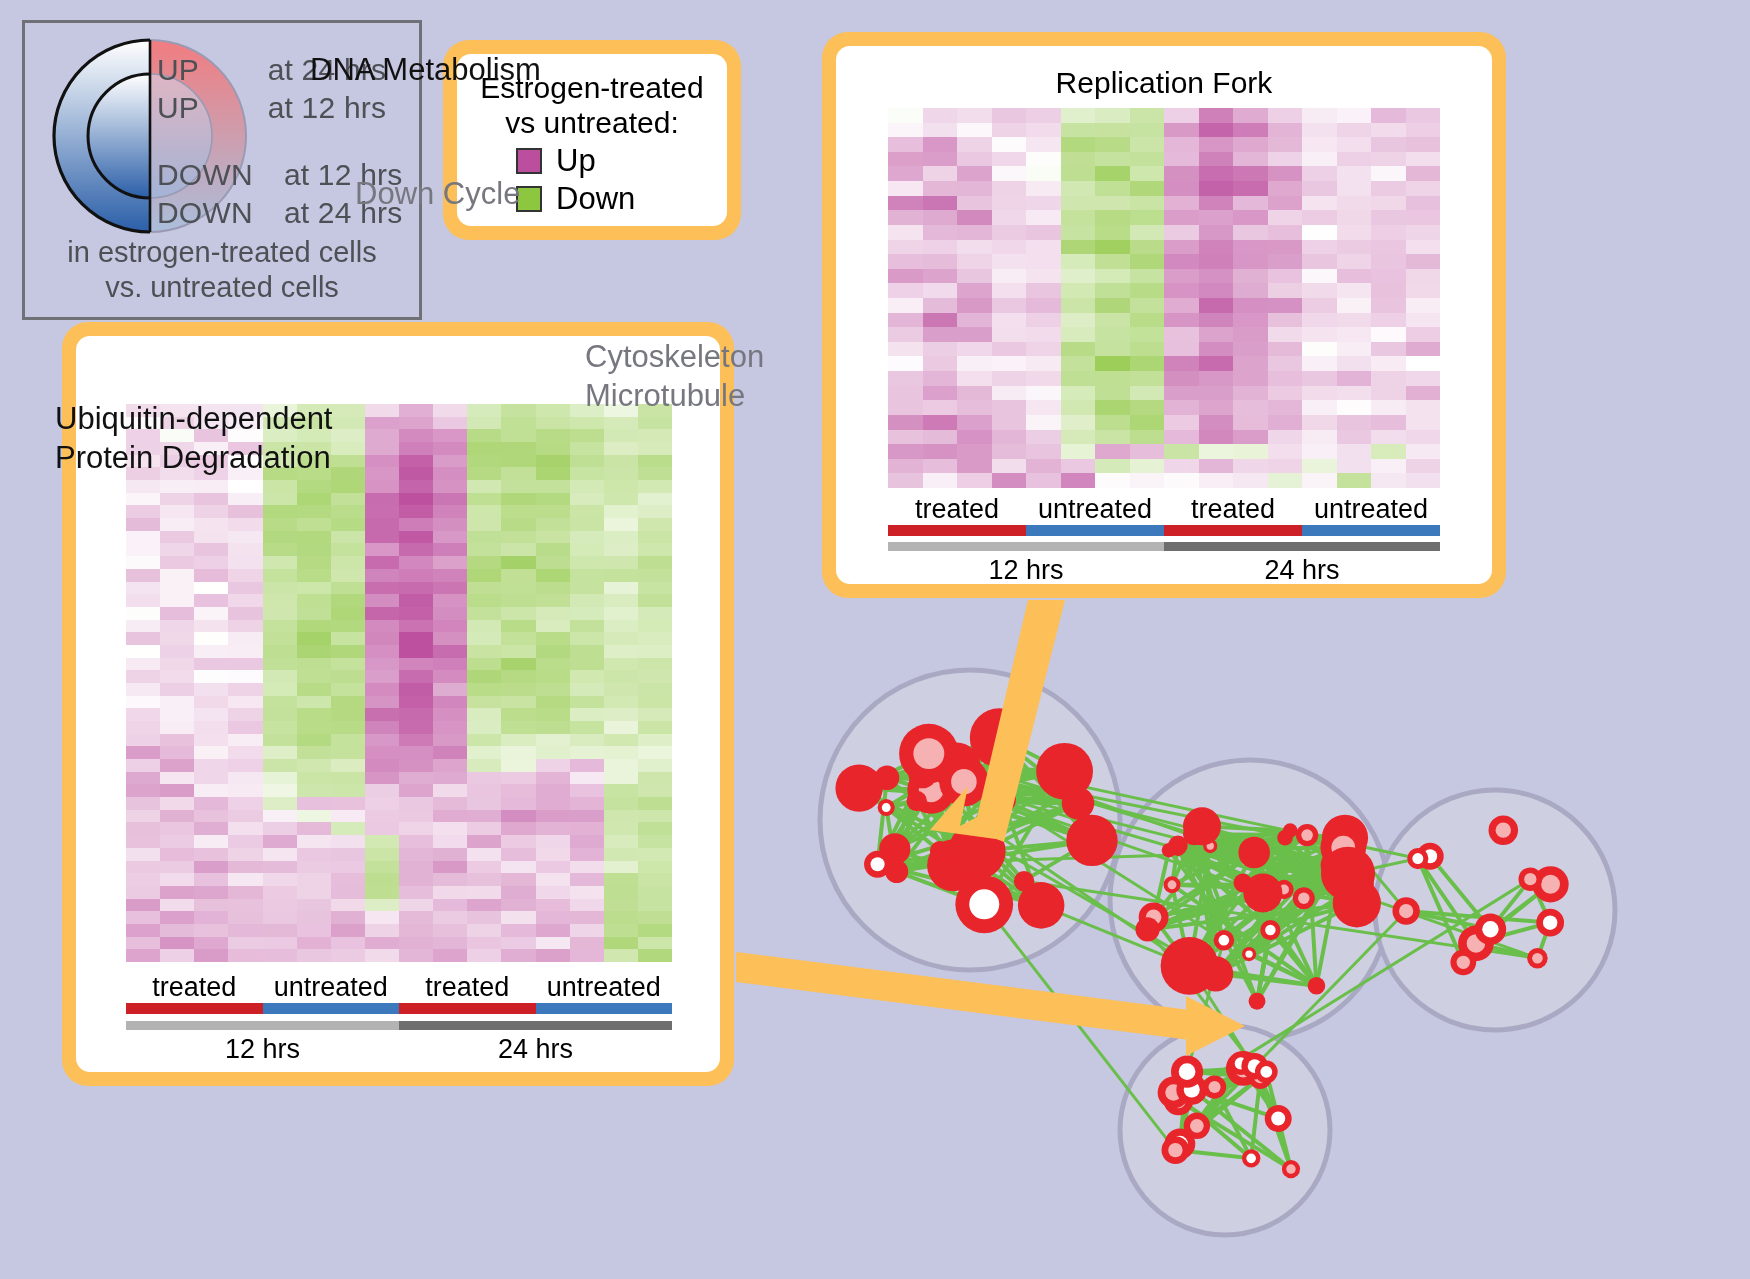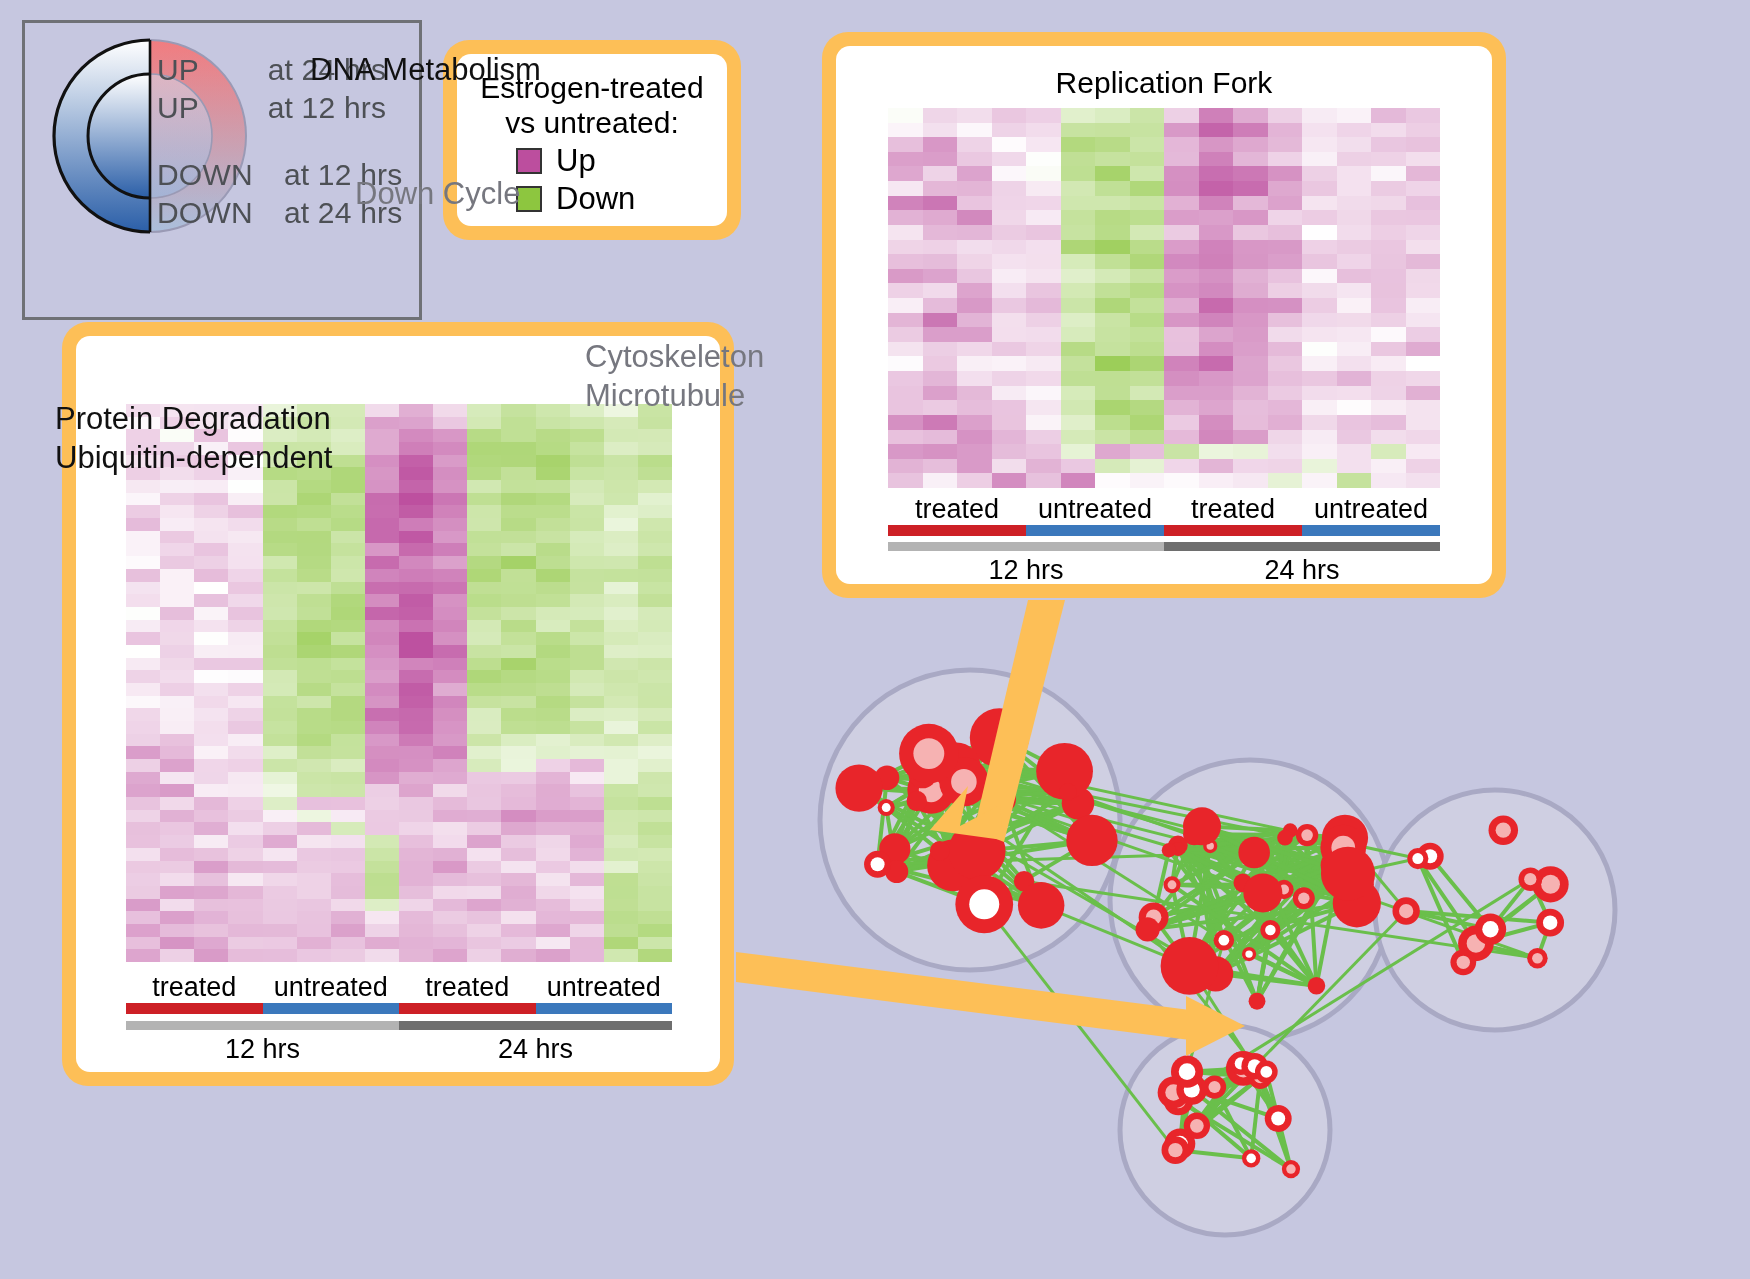--- a/index.html
+++ b/index.html
@@ -138,20 +138,24 @@
       <span>DOWN</span>
       <span style="display:inline-block;width:14px;"></span>
       <span>at 12 hrs</span>
     </div>
     <div class="key-row" style="left:132px;top:173px;">
       <span>DOWN</span>
       <span style="display:inline-block;width:14px;"></span>
       <span>at 24 hrs</span>
     </div>
 
+    <div id="keycaption">
+      <div>in estrogen-treated cells</div>
+      <div>vs. untreated cells</div>
+    </div>
   </div>
 
   <div class="panel" id="legendpanel">
     <div class="panel-inner">
       <div class="lp-title">
         <div>Estrogen-treated</div>
         <div>vs untreated:</div>
       </div>
       <div class="lp-item">
         <span class="sw" id="sw-up" style="background: rgb(188, 78, 158);"></span>
@@ -1796,17 +1800,17 @@
     <polygon points="1186,996 1245,1026 1186,1056" fill="#fdbf57"></polygon>
   </svg>
 
   <div class="netlabel" id="lbl-dna">DNA Metabolism</div>
   <div class="netlabel" id="lbl-cc">Down Cycle</div>
   <div class="netlabel" id="lbl-mt">
     <div>Cytoskeleton</div>
     <div>Microtubule</div>
   </div>
   <div class="netlabel" id="lbl-ub">
+    <div>Ubiquitin-dependent</div>
     <div>Protein Degradation</div>
-    <div>Ubiquitin-dependent</div>
   </div>
 
 </div>
 
 </body></html>

